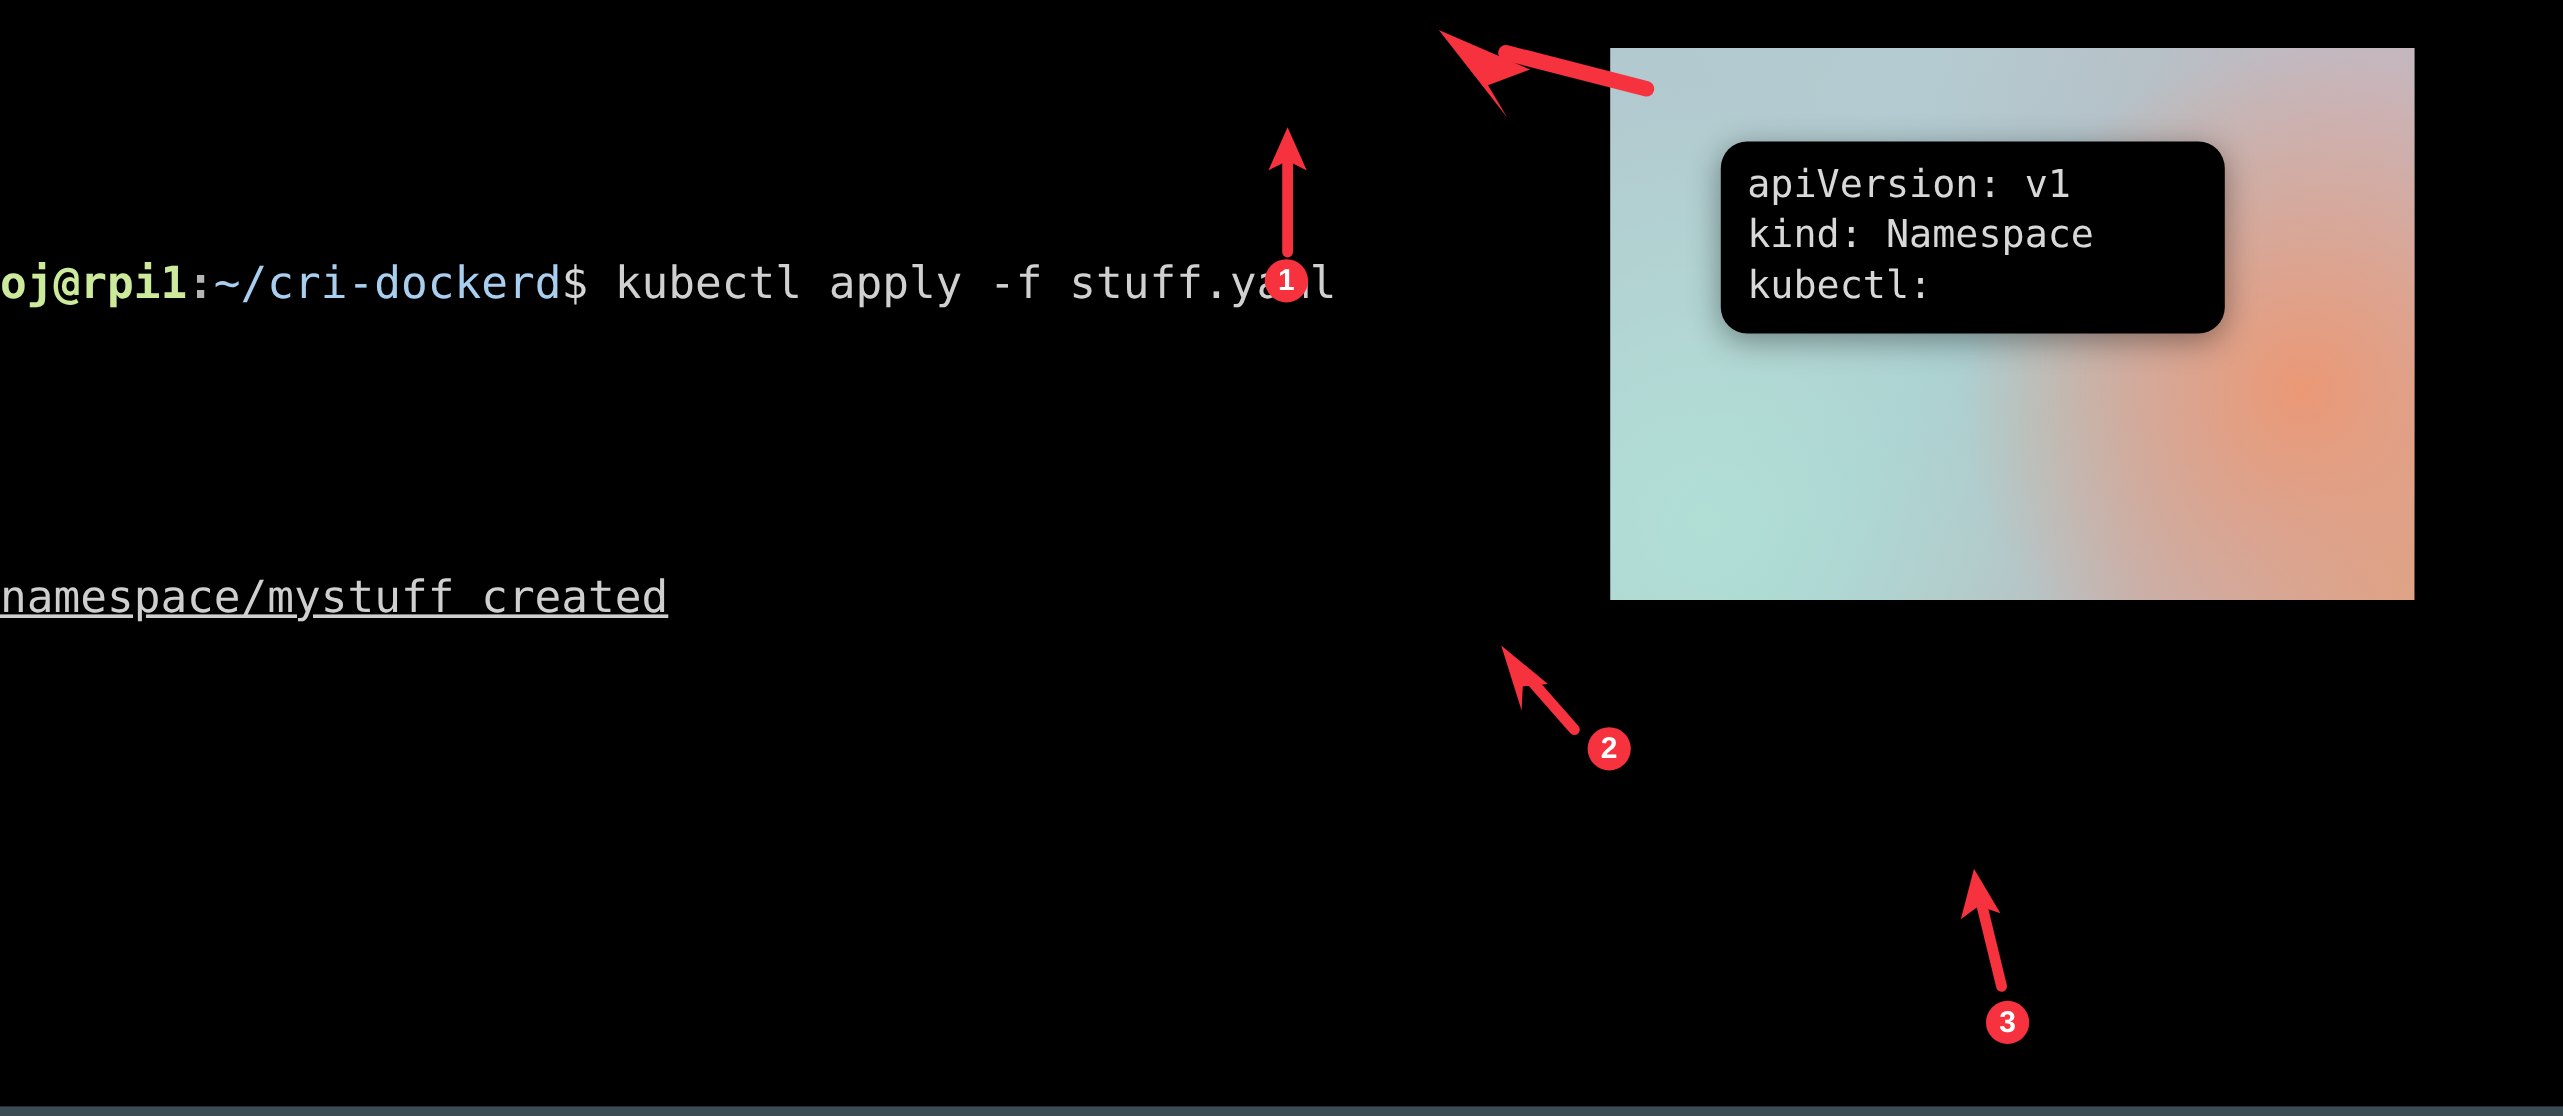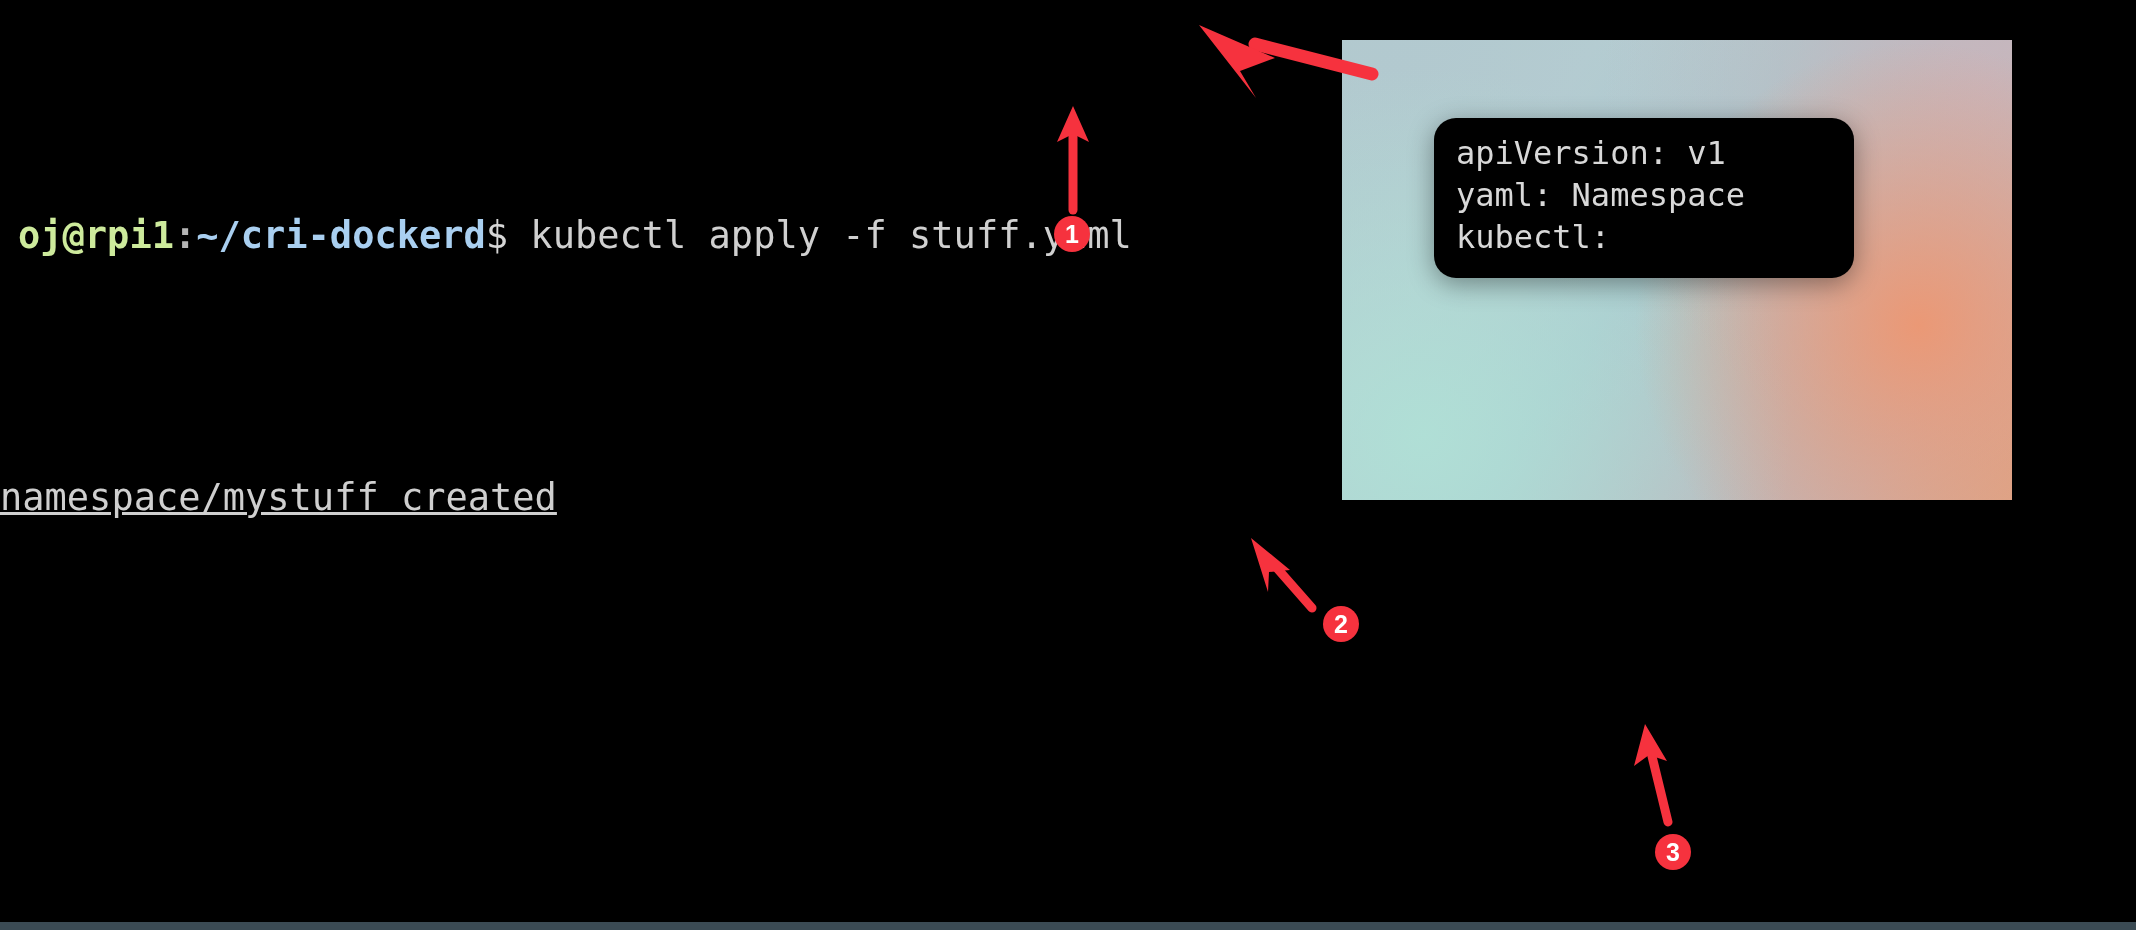--- a/index.html
+++ b/index.html
@@ -37,23 +37,23 @@
     letter-spacing: 0px;
     color: #d4d4d4;
     white-space: pre;
     z-index: 1;
   }
   .tline {
     height: 52.4px;
     white-space: pre;
     display: block;
   }
-  .user  { color: #cdea9c; font-weight: 700; margin-left: 18px; }
+  .user  { color: #cdea9c; font-weight: 700; }
   .colon { color: #b5b5b5; font-weight: 700; }
-  .path  { color: #a9cff0; font-weight: 700; }
+  .path  { color: #a9cff0; font-weight: 400; }
   .dollar{ color: #d6d6d6; font-weight: 400; }
   .cmd   { color: #d0d0d0; }
   .out   { color: #cfcfcf; text-decoration: underline; }
 
   
   #status-bar {
     position: absolute;
     left: 0;
     top: 922px;
     width: 2136px;
@@ -159,21 +159,21 @@
     
     
 
     
     
   </div>
 
   <div id="inset">
     <div id="yaml-card">
       <span class="yline">apiVersion: v1</span>
-      <span class="yline">yaml: Namespace</span>
+      <span class="yline">kind: Namespace</span>
       <span class="yline">kubectl:</span>
     </div>
   </div>
 
   <svg id="annotations" viewBox="0 0 2136 930" width="2136" height="930" xmlns="http://www.w3.org/2000/svg">
 
     <g>
       <line x1="1372" y1="74" x2="1255" y2="44" stroke="#f6323e" stroke-width="13" stroke-linecap="round"></line>
       <polygon points="1199,25 1275,58 1240,71 1256,98" fill="#f6323e"></polygon>
     </g>

